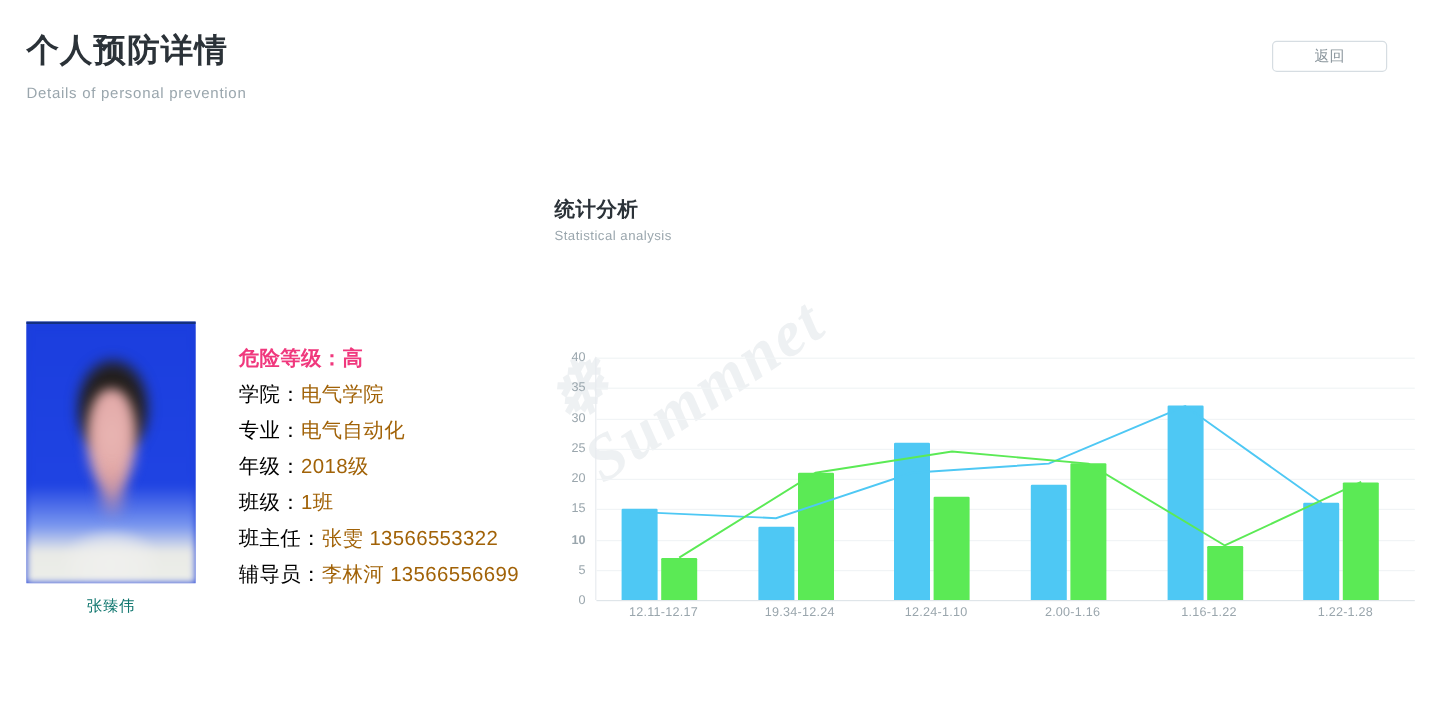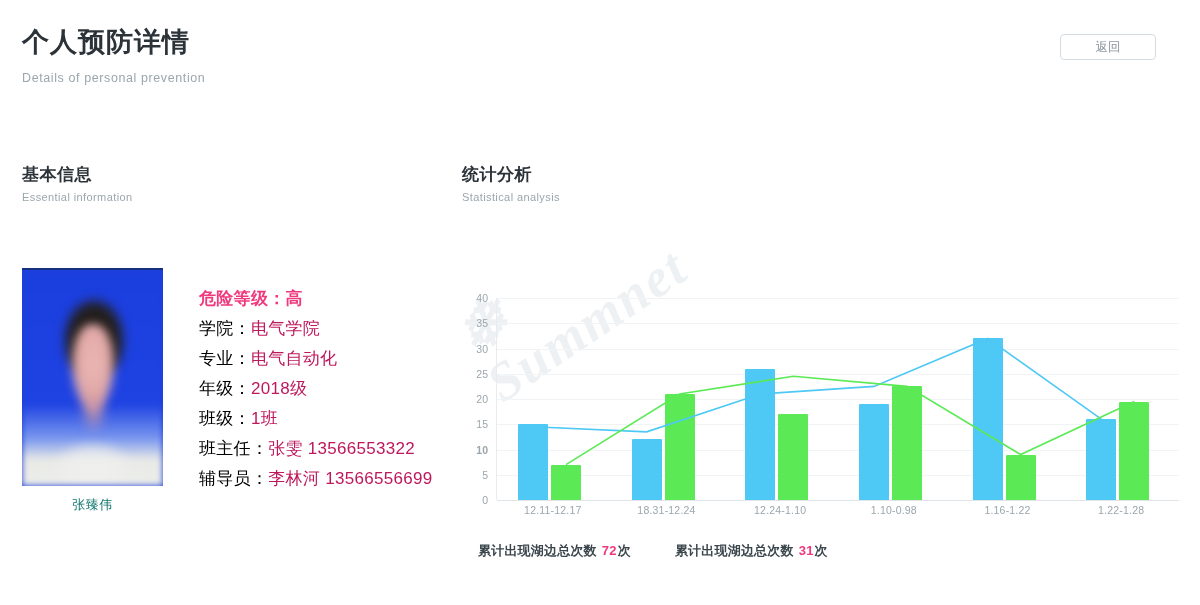--- a/index.html
+++ b/index.html
@@ -68,21 +68,21 @@
     filter: blur(5px);
   }
   .photo-name {
     margin-top:10px; width:141px; text-align:center;
     font-size:13px; color:#0f766e; letter-spacing:.5px;
   }
 
   .info-list { position:absolute; left:199px; top:284px; }
   .info-row { font-size:17px; color:#414b52; line-height:30px; letter-spacing:.3px; white-space:nowrap; }
   .info-row .lbl { color:#000000; }
-  .info-row .val { color:#be185d; }
+  .info-row .val { color:#a16207; }
   .info-row.risk .lbl, .info-row.risk .val { color:#f0387d; font-weight:700; }
 
   
   .chart-card { position:absolute; left:462px; top:246px; width:716px; height:320px; }
 
   .chart-toolbar { position:absolute; left:0; top:12px; width:716px; height:26px; }
   .chart-name {
     position:absolute; left:18px; top:3px;
     font-size:13.5px; font-weight:700; color:#3b464d; letter-spacing:.3px;
   }
@@ -157,24 +157,20 @@
 <body>
 
 <div class="page">
 
   <div class="page-header">
     <div class="page-title">个人预防详情</div>
     <div class="page-subtitle">Details of personal prevention</div>
     <div class="back-button">返回</div>
   </div>
 
-  <div class="sec" id="sec-basic">
-    <div class="sec-title">基本信息</div>
-    <div class="sec-sub">Essential information</div>
-  </div>
   <div class="sec" id="sec-stats">
     <div class="sec-title">统计分析</div>
     <div class="sec-sub">Statistical analysis</div>
   </div>
 
   <div class="photo-block">
     <div class="id-photo">
       <div class="bg"></div>
       <div class="hair"></div>
       <div class="face"></div>
@@ -264,31 +260,23 @@
             <div class="bar b1" style="height: 80.8px; background: rgb(78, 200, 244);"></div>
             <div class="bar b2" style="height: 98.475px; background: rgb(91, 234, 85);"></div>
           </div>
         </div>
       <svg class="lines" viewBox="0 0 682 202" preserveAspectRatio="none">
         <polyline id="line-lake" fill="none" stroke="#4ec8f4" stroke-width="1.6" points="37,128.775 150.66666666666669,133.825 264.33333333333337,95.94999999999999 378,88.375 491.6666666666667,40.39999999999998 605.3333333333334,121.19999999999999"></polyline>
         <polyline id="line-roof" fill="none" stroke="#5bea55" stroke-width="1.6" points="70,166.65 183.66666666666669,95.94999999999999 297.33333333333337,78.27499999999999 411,88.375 524.6666666666667,156.55 638.3333333333334,103.525"></polyline>
       </svg>
       <div class="x-axis">
           <div class="x-tick" style="left: 0px; width: 113.667px;">12.11-12.17</div>
-          <div class="x-tick" style="left: 113.667px; width: 113.667px;">18.31-12.24</div>
+          <div class="x-tick" style="left: 113.667px; width: 113.667px;">19.34-12.24</div>
           <div class="x-tick" style="left: 227.333px; width: 113.667px;">12.24-1.10</div>
-          <div class="x-tick" style="left: 341px; width: 113.667px;">1.10-0.98</div>
+          <div class="x-tick" style="left: 341px; width: 113.667px;">2.00-1.16</div>
           <div class="x-tick" style="left: 454.667px; width: 113.667px;">1.16-1.22</div>
           <div class="x-tick" style="left: 568.333px; width: 113.667px;">1.22-1.28</div>
         </div>
 
     </div>
 
-    <div class="chart-footer">
-      <div class="footer-stat">
-        <span>累计出现湖边总次数</span><span class="num">72</span><span class="unit">次</span>
-      </div>
-      <div class="footer-stat">
-        <span>累计出现湖边总次数</span><span class="num">31</span><span class="unit">次</span>
-      </div>
-    </div>
   </div>
 </div>
 
 </body></html>

